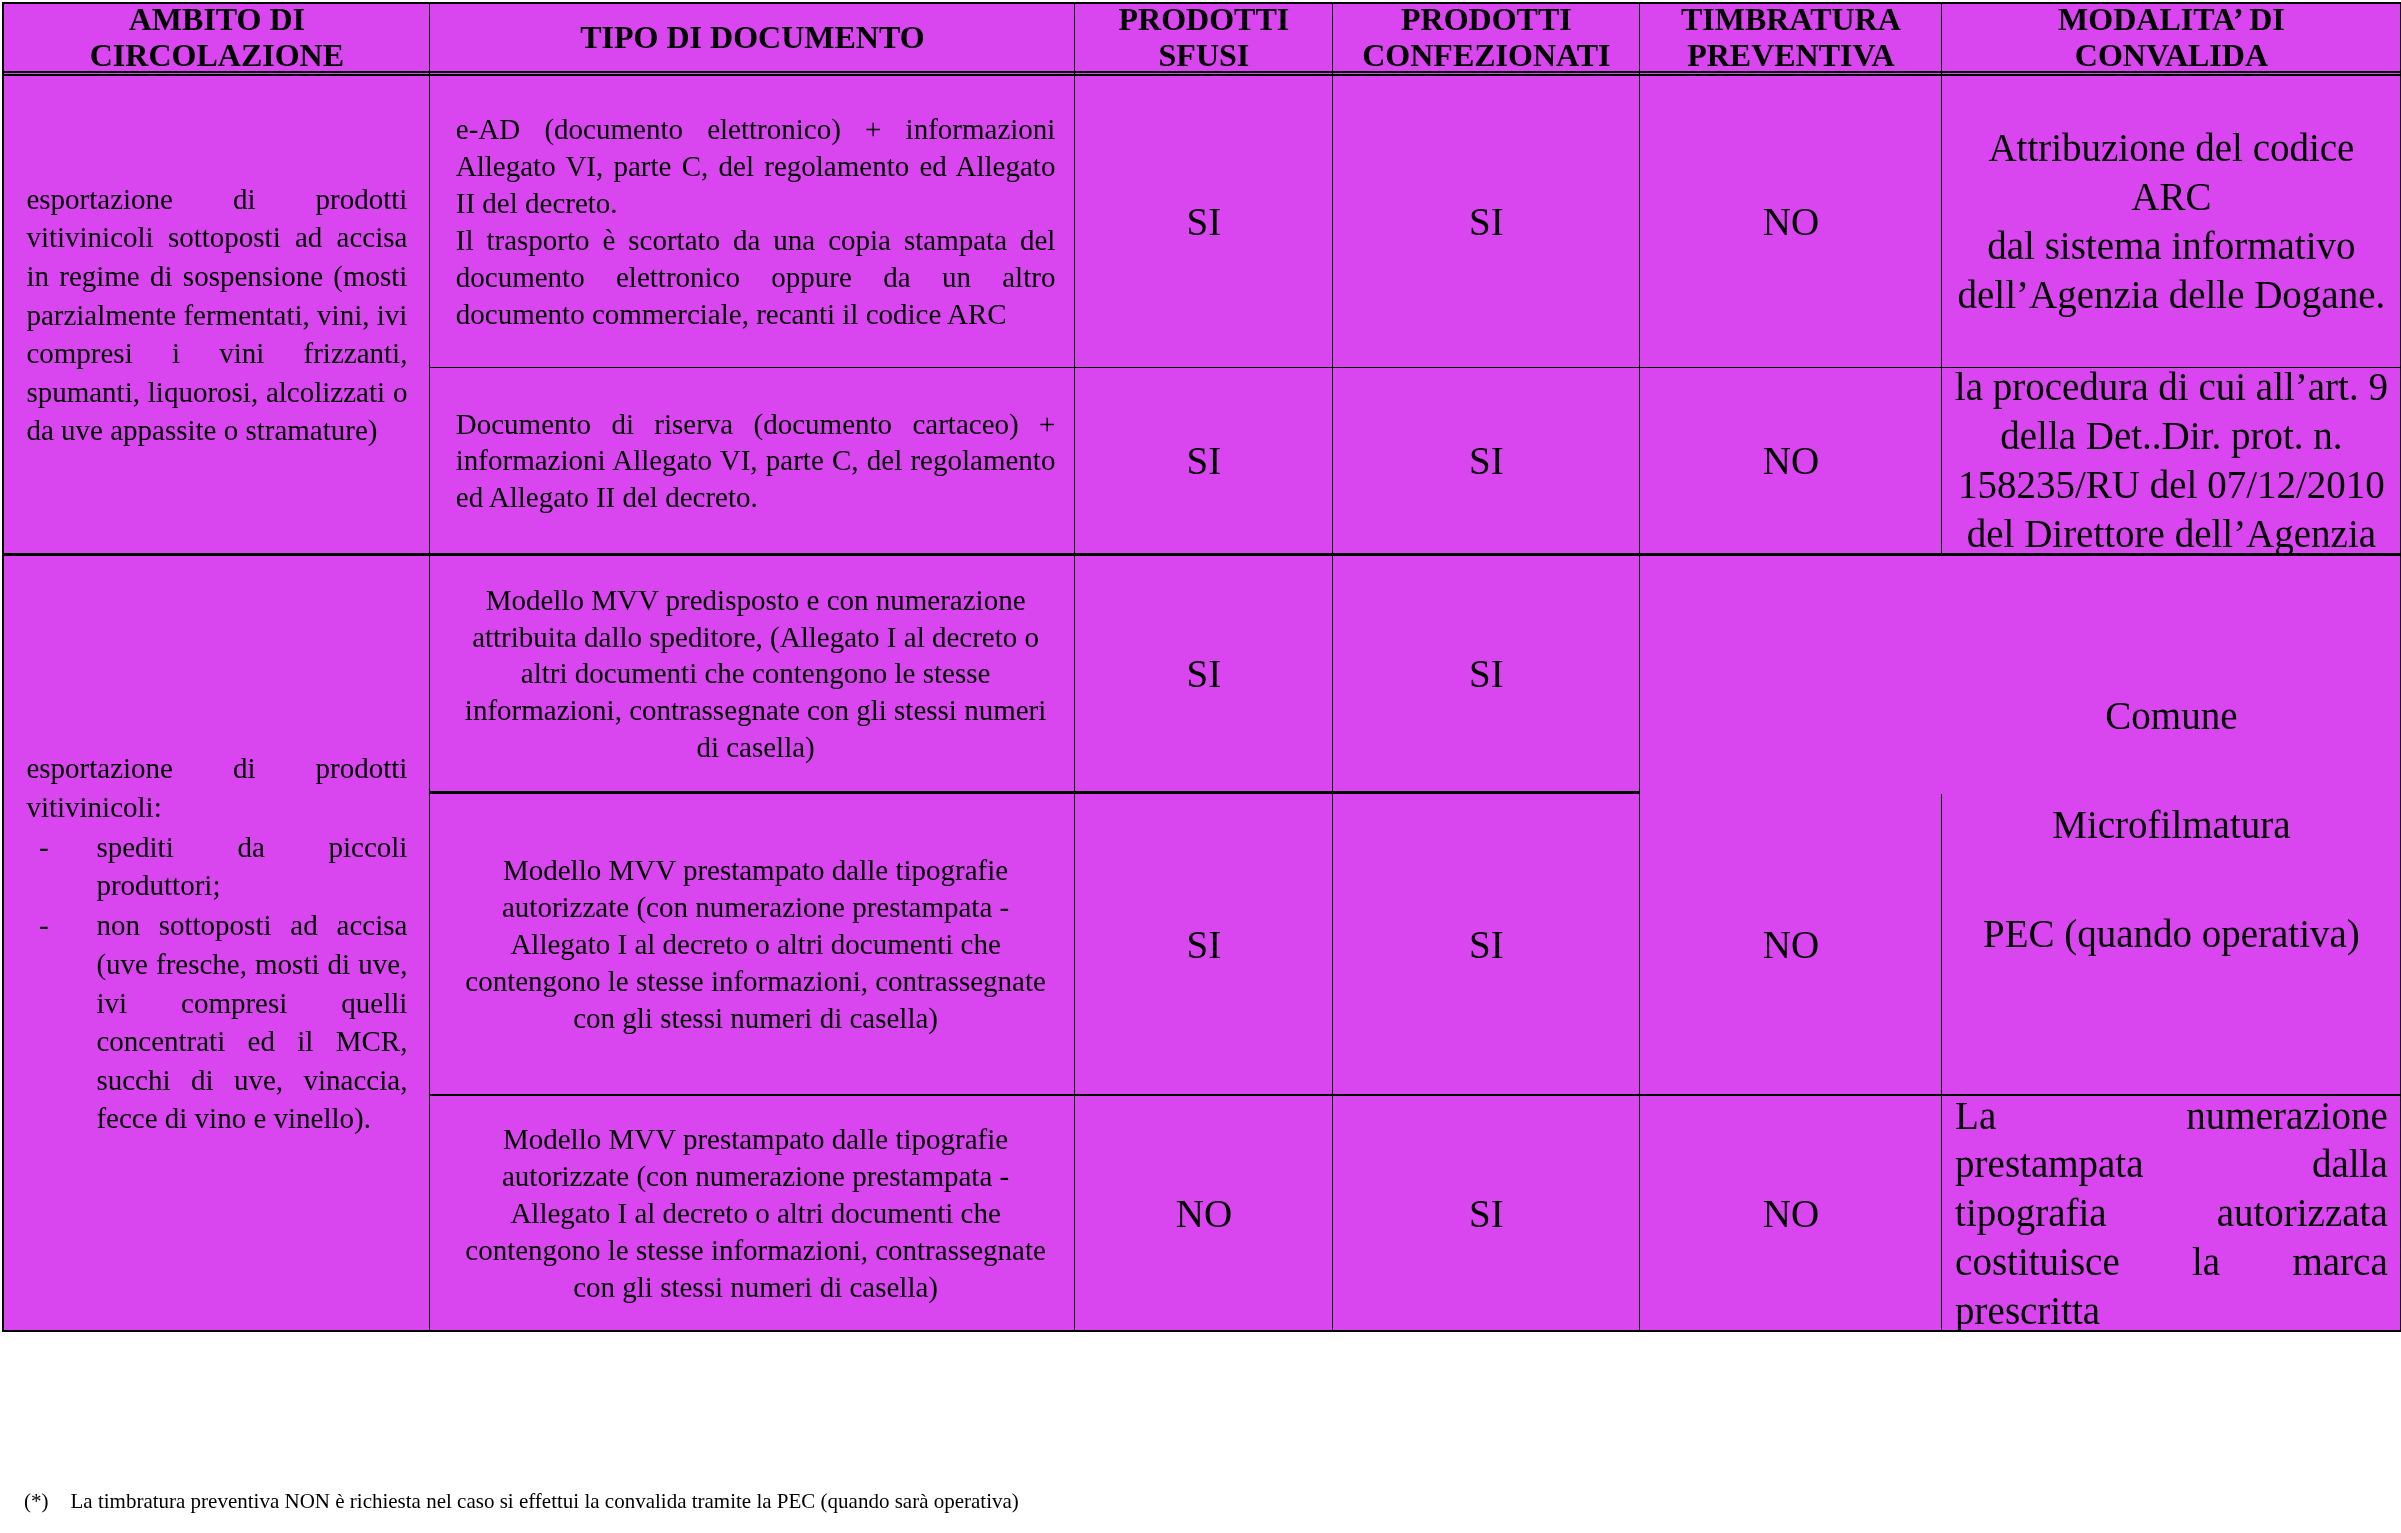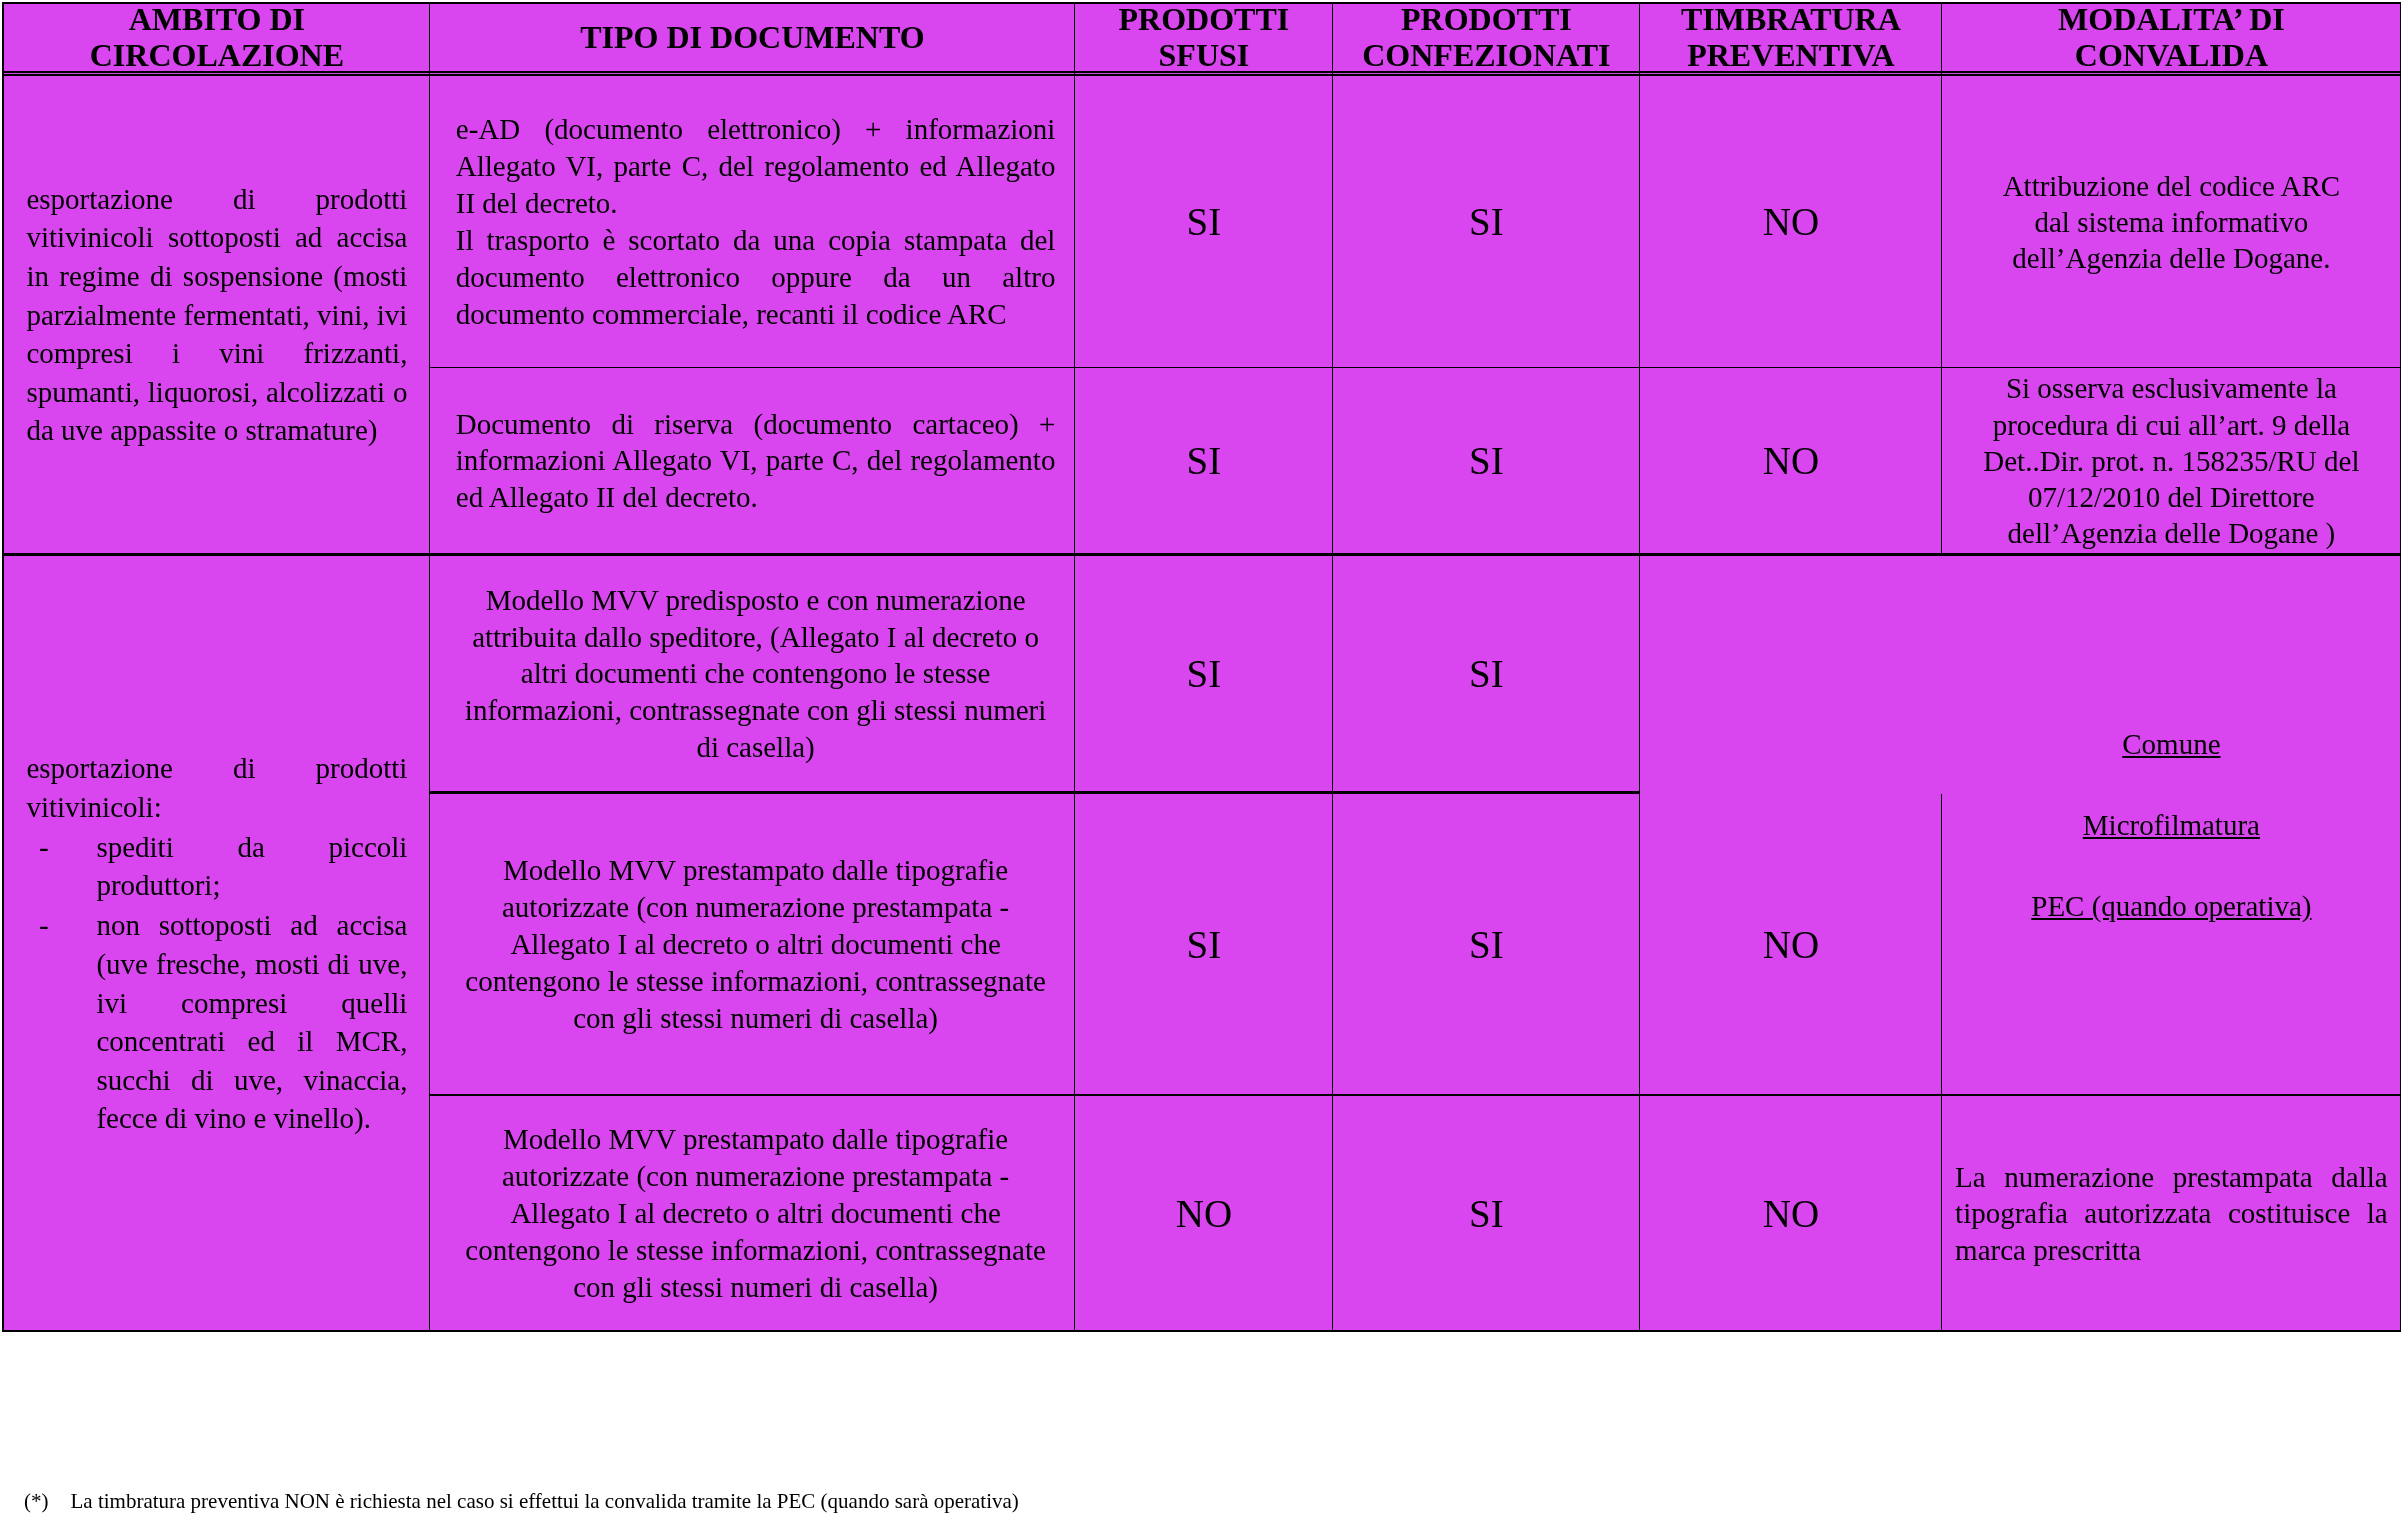--- a/index.html
+++ b/index.html
@@ -36,23 +36,23 @@
     white-space:pre-line; text-align:center;
   }
   .just { text-align:justify; }
   .amb {
     font-size:29px; line-height:1.33; padding:4.8px 22px; text-align:justify;
   }
   .amb .intro { text-align:justify; }
   .li { display:flex; margin-top:1.6px; }
   .li .bullet { width:70px; padding-left:12.7px; box-sizing:border-box; flex:none; }
   .li .li-text { flex:1; text-align:justify; }
-  .conv { font-size:29px; line-height:1.25; padding:6.4px 9.5px; text-align:center; align-items:center; }
+  .conv { font-size:39px; line-height:1.25; padding:6.4px 9.5px; text-align:center; align-items:center; }
   .pre { white-space:pre-line; }
-  .conv34 { line-height:1.4;text-decoration:underline; }
+  .conv34 { line-height:1.4; }
   .convJust { text-align:justify; padding:6.4px 12.7px; align-items:stretch; }
   .b { font-weight:normal; }
   .footnote {
     position:absolute; left:24px; top:1489px; font-size:21px; white-space:nowrap;
   }
   .footnote .b { margin-right:22px; }
 </style>
 </head>
 <body>
 

